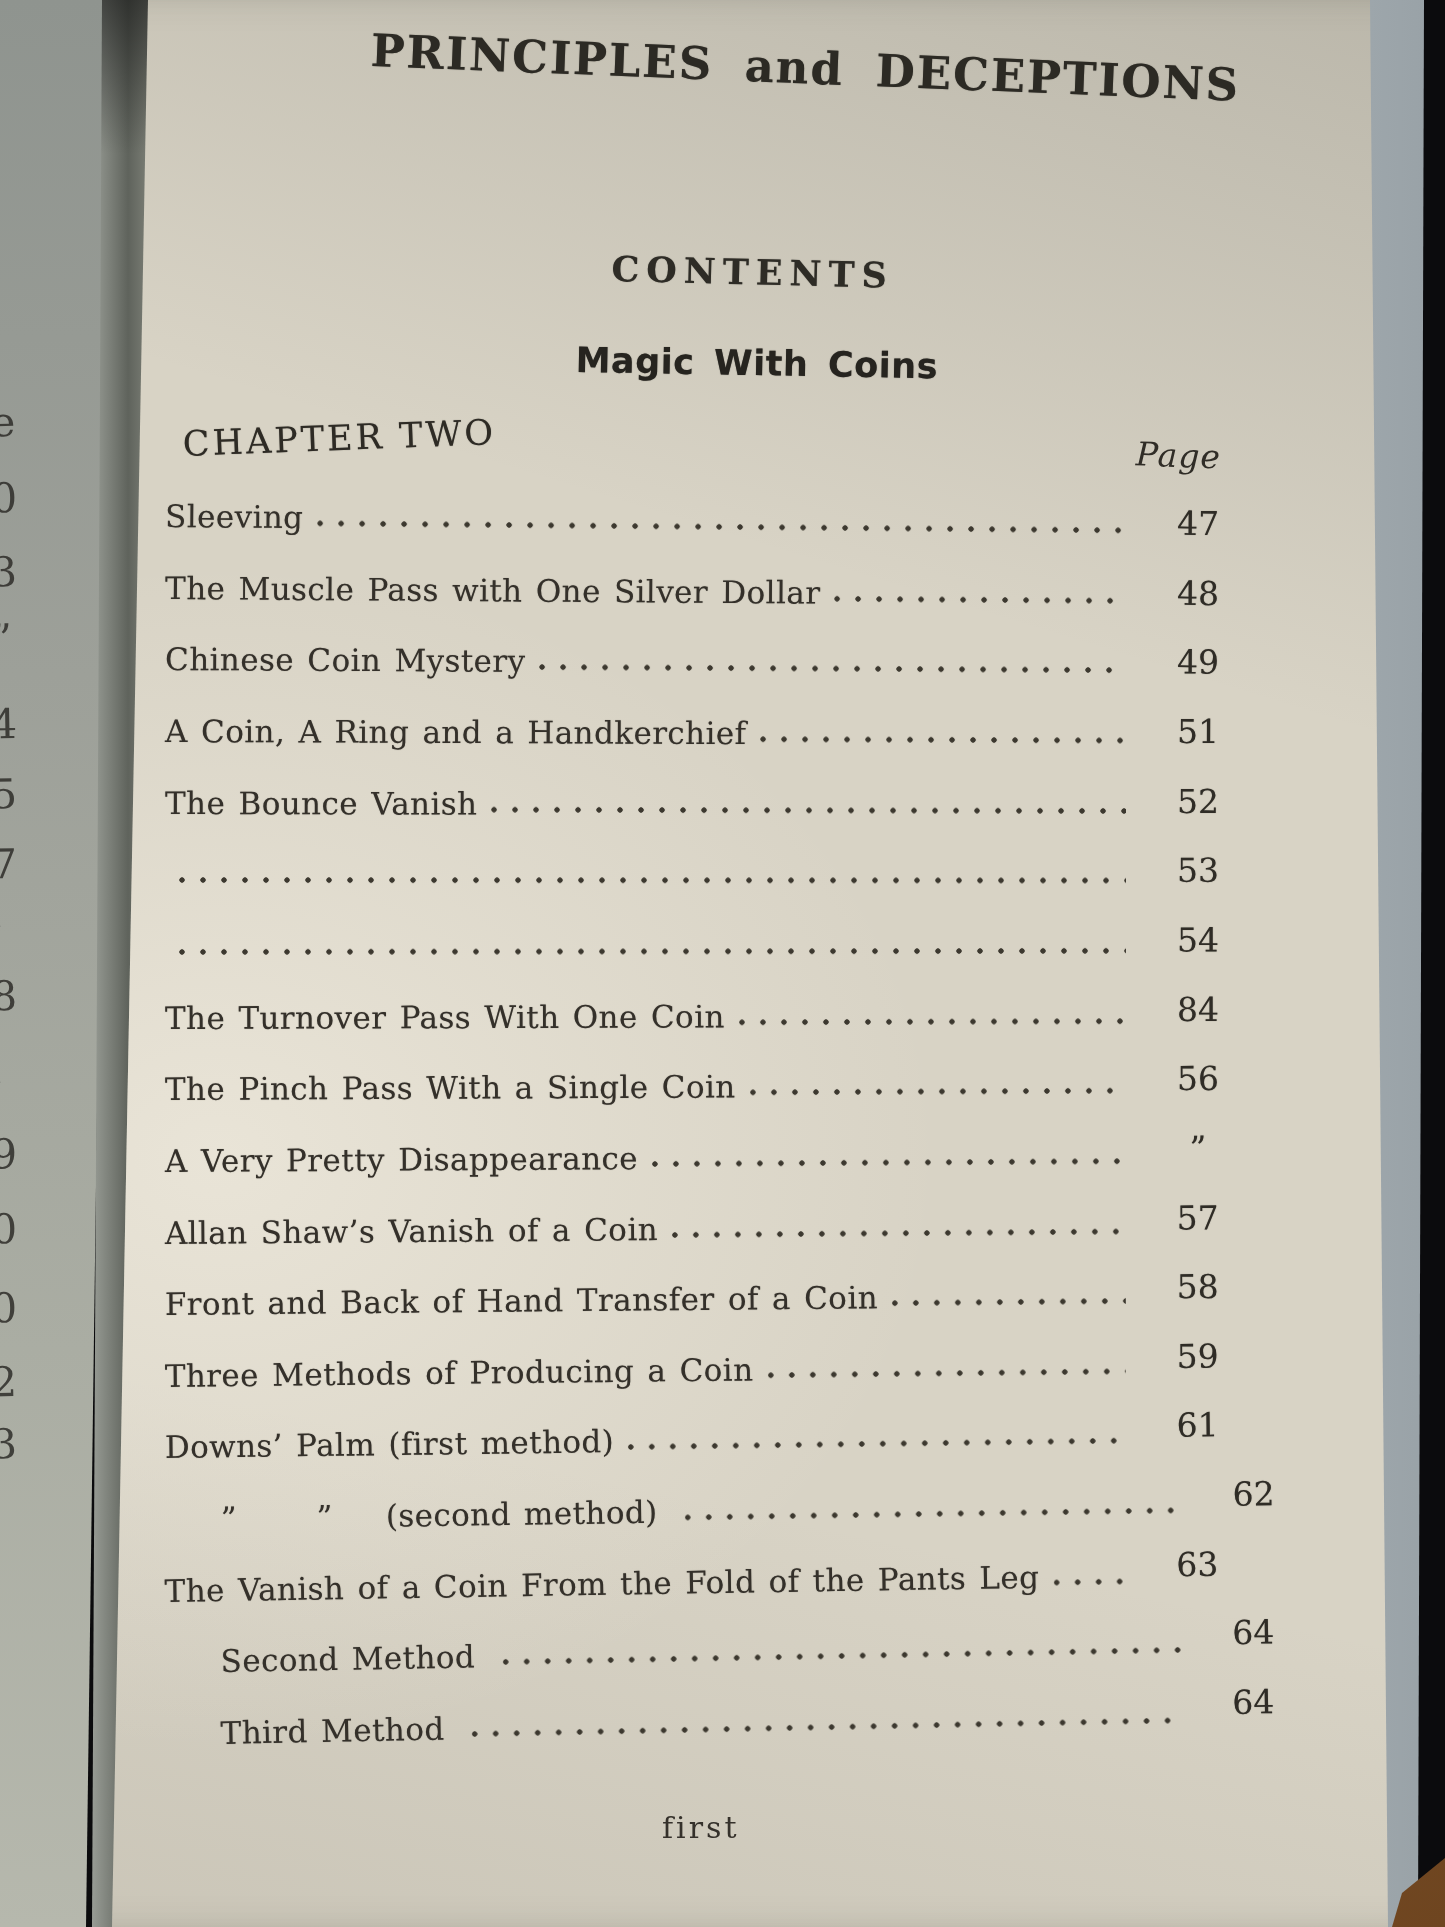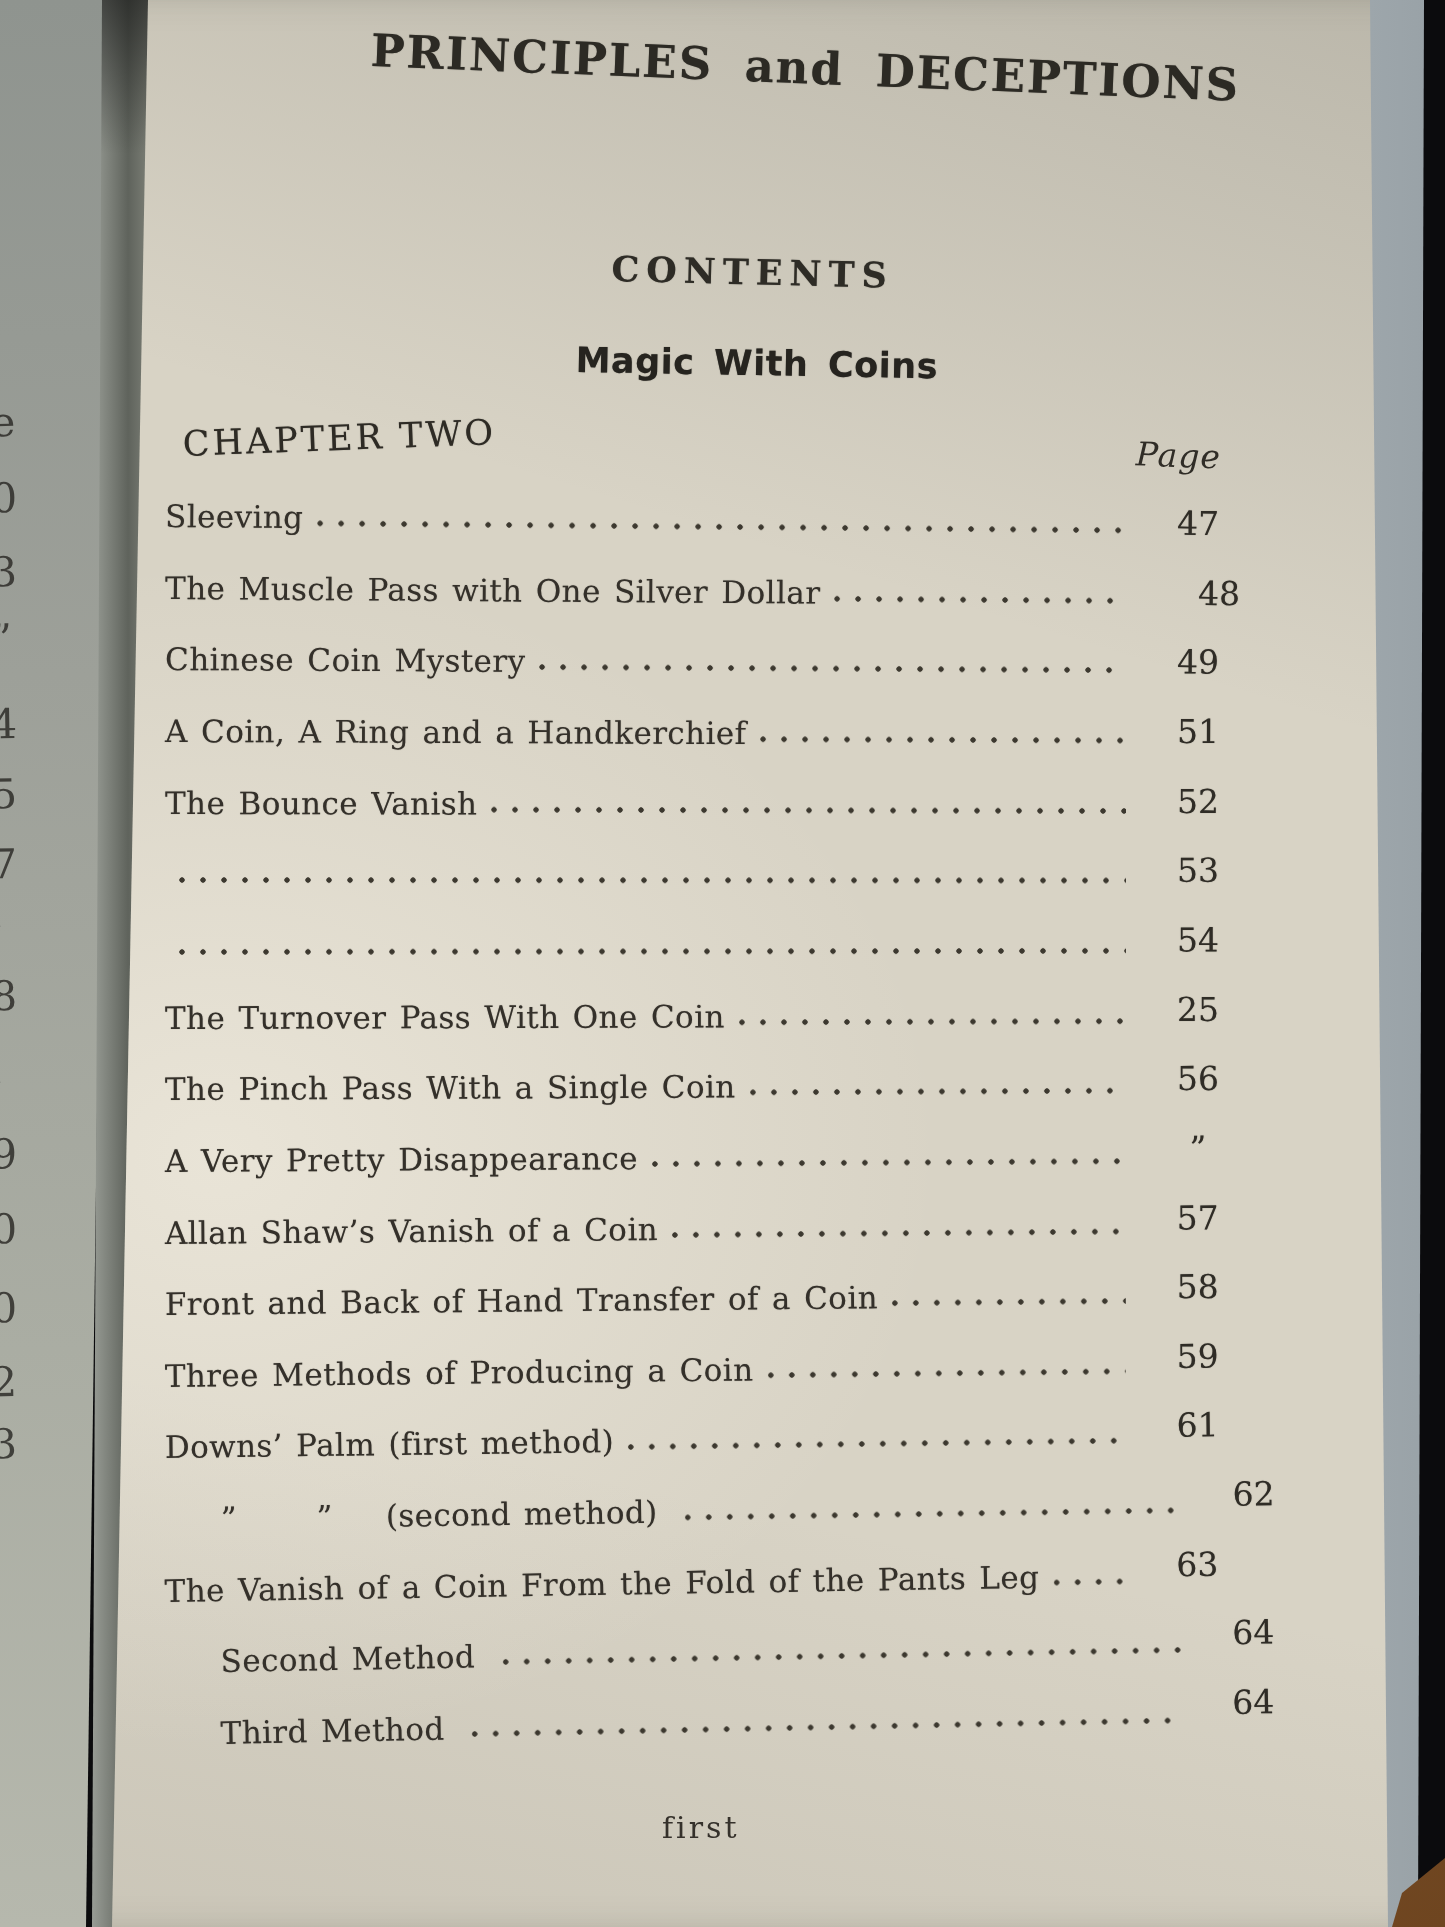--- a/index.html
+++ b/index.html
@@ -152,21 +152,21 @@
     <div class="page-label">Page</div>
     <div class="toc" id="toc">
         <div class="row" style="top: 487px; transform: rotate(0.5deg);">
     <span class="t">Sleeving</span>
     <span class="leader"></span>
     <span class="p" style="transform: translateY(-2px);">47</span>
   </div>
         <div class="row" style="top: 558.65px; transform: rotate(0.41deg);">
     <span class="t">The Muscle Pass with One Silver Dollar</span>
     <span class="leader"></span>
-    <span class="p" style="transform: translateY(-2.5px); text-align: right;">48</span>
+    <span class="p" style="transform: translateY(-2.5px);">48</span>
   </div>
         <div class="row" style="top: 630.3px; transform: rotate(0.31deg);">
     <span class="t">Chinese Coin Mystery</span>
     <span class="leader"></span>
     <span class="p" style="transform: translateY(-3.1px);">49</span>
   </div>
         <div class="row" style="top: 701.95px; transform: rotate(0.21deg);">
     <span class="t">A Coin, A Ring and a Handkerchief</span>
     <span class="leader"></span>
     <span class="p" style="transform: translateY(-3.7px);">51</span>
@@ -180,21 +180,21 @@
     <span class="leader"></span>
     <span class="p" style="transform: translateY(-4.8px);">53</span>
   </div>
         <div class="row" style="top: 916.9px; transform: rotate(-0.07deg);">
     <span class="leader"></span>
     <span class="p" style="transform: translateY(-5.3px);">54</span>
   </div>
         <div class="row" style="top: 988.55px; transform: rotate(-0.17deg);">
     <span class="t">The Turnover Pass With One Coin</span>
     <span class="leader"></span>
-    <span class="p" style="transform: translateY(-5.9px);">25</span>
+    <span class="p" style="transform: translateY(-5.9px);">84</span>
   </div>
         <div class="row" style="top: 1060.2px; transform: rotate(-0.26deg);">
     <span class="t">The Pinch Pass With a Single Coin</span>
     <span class="leader"></span>
     <span class="p" style="transform: translateY(-6.4px);">56</span>
   </div>
         <div class="row" style="top: 1131.85px; transform: rotate(-0.35deg);">
     <span class="t">A Very Pretty Disappearance</span>
     <span class="leader"></span>
     <span class="p" style="transform: translateY(-7px);">”</span>

